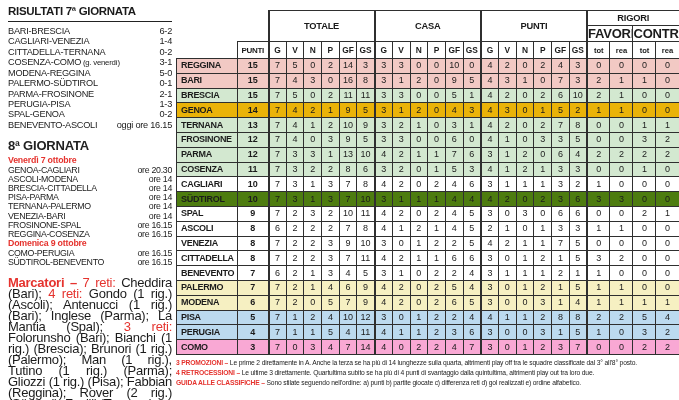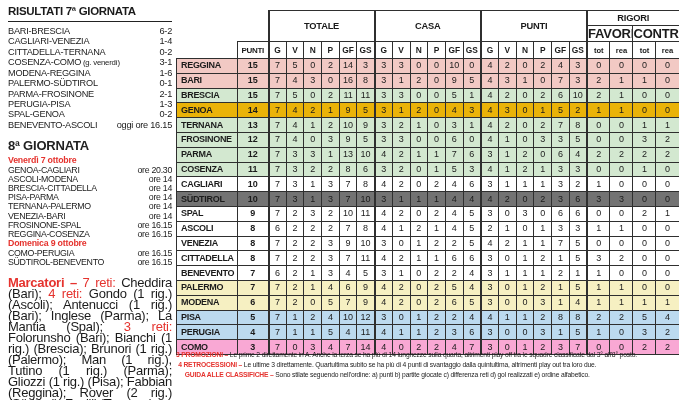--- a/index.html
+++ b/index.html
@@ -38,21 +38,21 @@
   .sub{font-size:13px;height:13px;letter-spacing:-0.2px;margin-top:44px;}
   .colh{font-size:8.4px;height:16px;}
   .smallh{font-size:7.6px;}
   .puntih{font-size:8px;letter-spacing:-0.3px;}
   tr.data{height:14.8px;}
   tr.data td{font-size:9px;line-height:9px;}
   td.team{text-align:left;padding-left:4px;font-weight:700;font-size:8.1px;letter-spacing:-0.3px;}
   td.punti{font-weight:700;}
   .gsep{border-left:2px solid var(--line);}
   
-  .foot{position:absolute;left:176px;top:350px;width:503px;text-align:center;}
+  .foot{position:absolute;left:176px;top:358px;width:503px;}
   .footline{white-space:nowrap;font-size:8px;line-height:10px;letter-spacing:-0.2px;
     transform:scaleX(0.84);transform-origin:0 0;}
   .footlead{color:var(--red);font-weight:700;}
 </style>
 </head>
 <body>
 
 <div class="left">
   <div class="left-title">RISULTATI 7ª GIORNATA</div>
   <div id="results-list">
@@ -67,21 +67,21 @@
       <div class="rrow">
         <span class="m">CITTADELLA-TERNANA</span>
         <span class="sc">0-2</span>
       </div>
       <div class="rrow">
         <span class="m">COSENZA-COMO<span class="mnote"> (g. venerdì)</span></span>
         <span class="sc">3-1</span>
       </div>
       <div class="rrow">
         <span class="m">MODENA-REGGINA</span>
-        <span class="sc">1-6</span>
+        <span class="sc">5-0</span>
       </div>
       <div class="rrow">
         <span class="m">PALERMO-SÜDTIROL</span>
         <span class="sc">0-1</span>
       </div>
       <div class="rrow">
         <span class="m">PARMA-FROSINONE</span>
         <span class="sc">2-1</span>
       </div>
       <div class="rrow">
@@ -442,21 +442,21 @@
           <td>1</td>
           <td>1</td>
           <td>1</td>
           <td>3</td>
           <td>2</td>
           <td class="gsep">1</td>
           <td>0</td>
           <td>0</td>
           <td>0</td>
         </tr>
-        <tr class="data" style="background: #737373; padding-left: 18px;">
+        <tr class="data" style="background: #4d7c0f; padding-left: 18px;">
           <td class="team">SÜDTIROL</td>
           <td class="punti">10</td>
           <td class="gsep">7</td>
           <td>3</td>
           <td>1</td>
           <td>3</td>
           <td>7</td>
           <td>10</td>
           <td class="gsep">3</td>
           <td>1</td>

